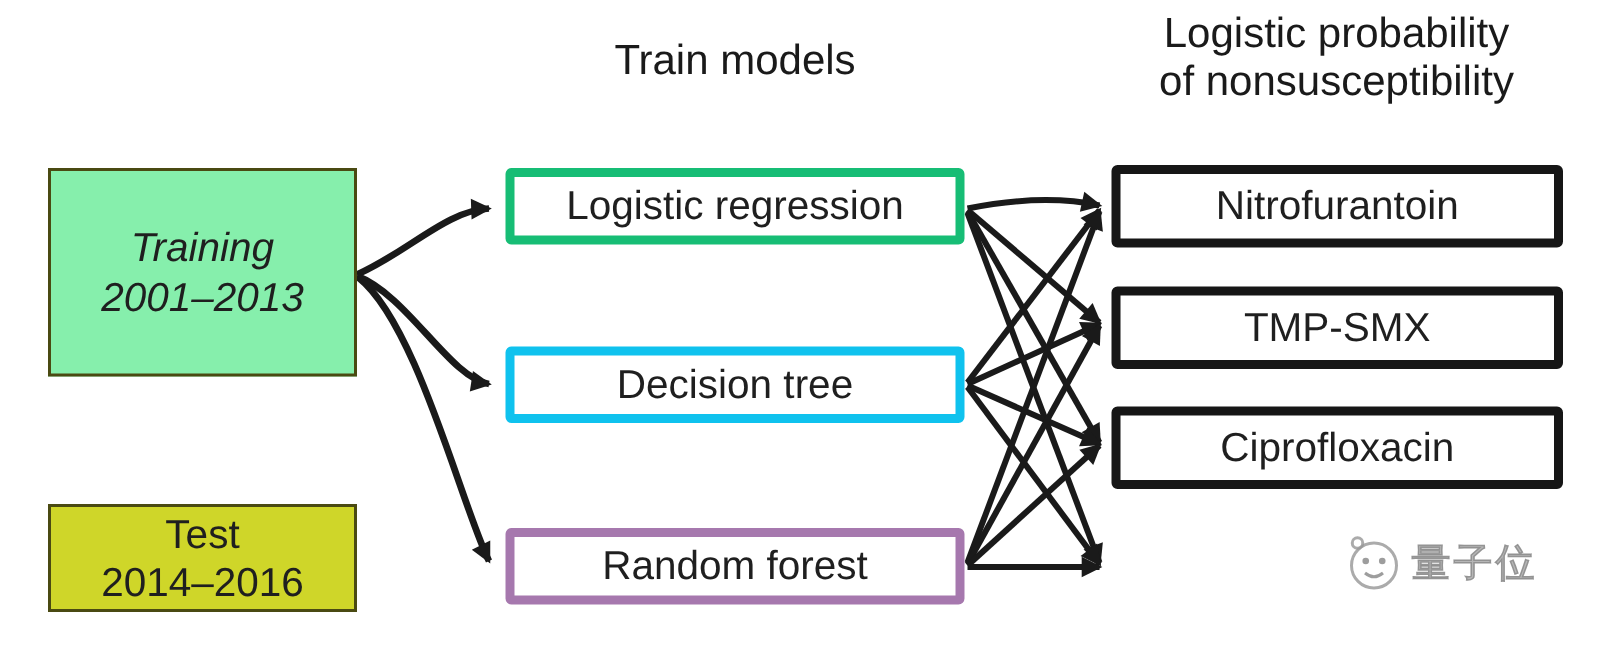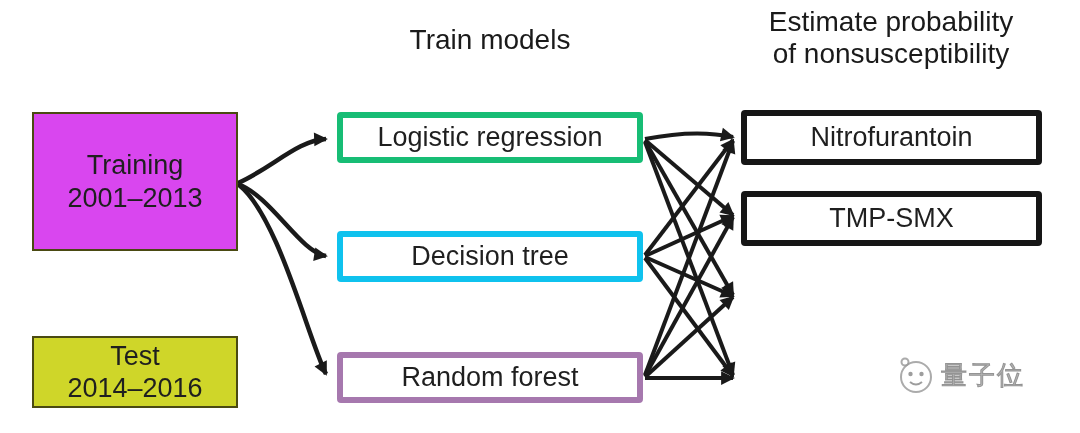--- a/index.html
+++ b/index.html
@@ -74,25 +74,25 @@
       <path d="M645,258 L733,376" marker-end="url(#ah)"></path>
       <path d="M645,375 L733,141" marker-end="url(#ah)"></path>
       <path d="M645,376 L733,217" marker-end="url(#ah)"></path>
       <path d="M645,377 L733,297" marker-end="url(#ah)"></path>
       <path d="M645,378 L733,378" marker-end="url(#ah)"></path>
     </g>
   </svg>
 
   <div class="hdr hdr-models">Train models</div>
   <div class="hdr hdr-outcomes">
-    <div>Estimate probability</div>
+    <div>Logistic probability</div>
     <div>of nonsusceptibility</div>
   </div>
 
-  <div class="dataset-box dataset-training" style="background-color: #d946ef;">
+  <div class="dataset-box dataset-training" style="background-color: #86efac; font-style: italic;">
     <span>Training</span>
     <span>2001–2013</span>
   </div>
   <div class="dataset-box dataset-test" style="background-color: rgb(207, 214, 41);">
     <span>Test</span>
     <span>2014–2016</span>
   </div>
 
   <div class="model-box model-lr" style="border-color: rgb(23, 189, 117);">
     <span>Logistic regression</span>
@@ -103,20 +103,23 @@
   <div class="model-box model-rf" style="border-color: rgb(166, 120, 174);">
     <span>Random forest</span>
   </div>
 
   <div class="outcome-box outcome-0">
     <span>Nitrofurantoin</span>
   </div>
   <div class="outcome-box outcome-1">
     <span>TMP-SMX</span>
   </div>
+  <div class="outcome-box outcome-2">
+    <span>Ciprofloxacin</span>
+  </div>
 
   <div class="watermark">
     <svg width="46" height="46" viewBox="0 0 46 46">
       <g stroke="rgba(150,150,150,0.8)" stroke-width="2" fill="rgba(255,255,255,0.25)">
         <circle cx="23" cy="25" r="15"></circle>
         <circle cx="12" cy="10" r="3.5"></circle>
       </g>
       <g fill="rgba(140,140,140,0.85)">
         <circle cx="17.5" cy="22" r="2.2"></circle>
         <circle cx="28.5" cy="22" r="2.2"></circle>

